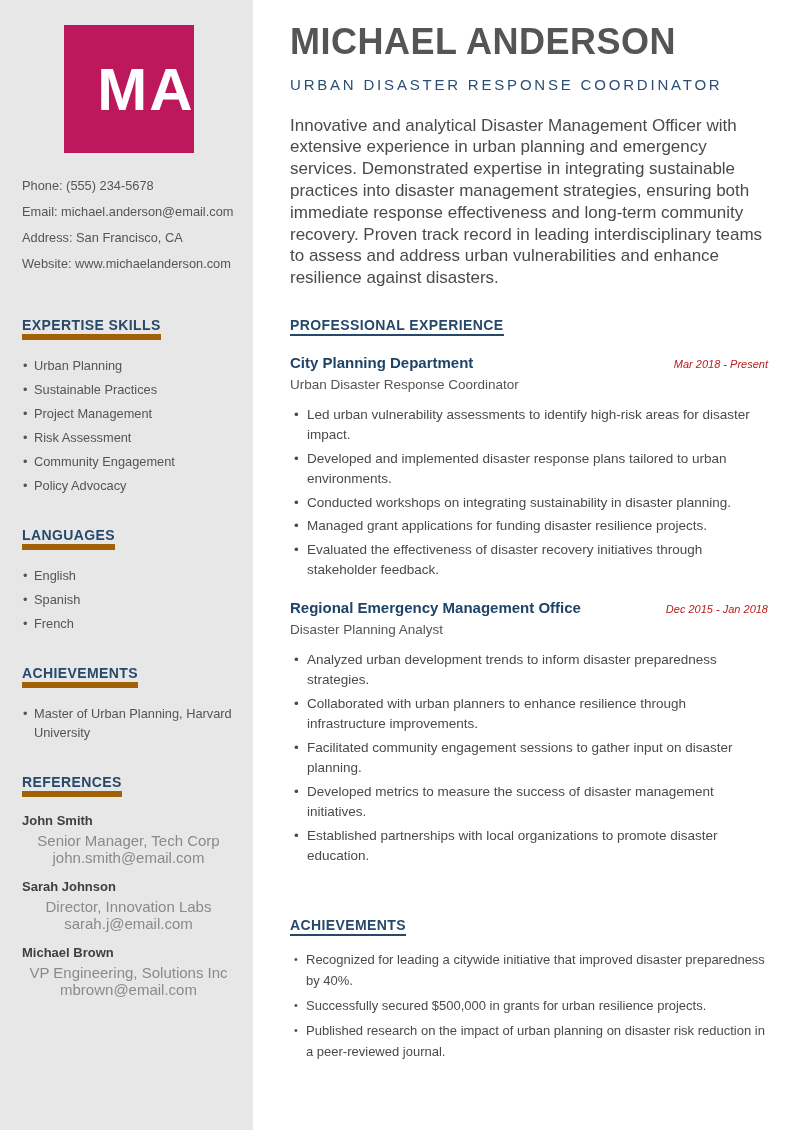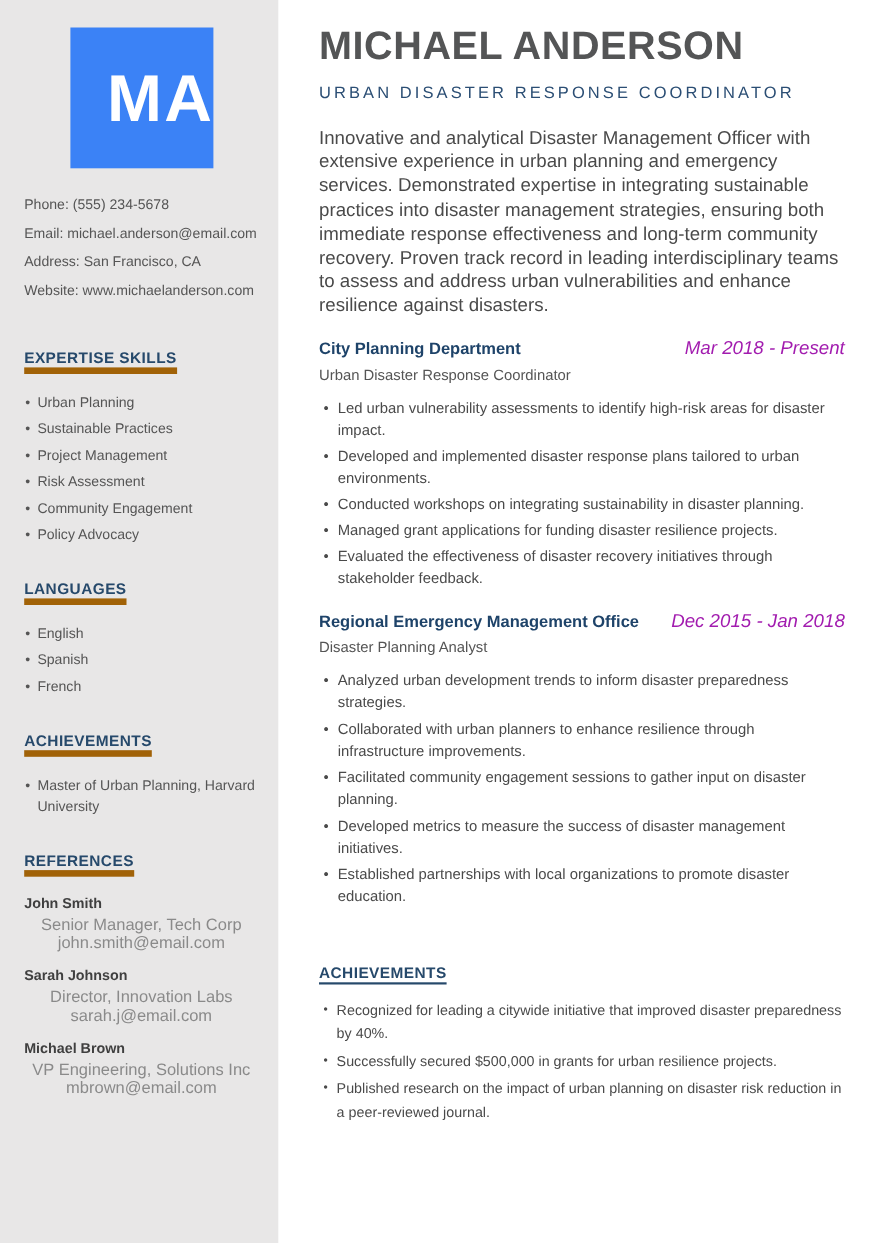--- a/index.html
+++ b/index.html
@@ -14,21 +14,21 @@
 
   
   .sidebar {
     flex: 0 0 253px; width: 253px;
     background: #e8e7e7;
     padding: 25px 18px 30px 22px;
   }
   .monogram {
     width: 130px; height: 128px;
     margin: 0 auto;
-    background: #3b82f6;
+    background: #be185d;
     color: #ffffff;
     display: flex; align-items: center; justify-content: center;
     font-size: 60px; font-weight: bold; letter-spacing: 2px; padding-left: 35px;
   }
   .contact { margin-top: 20px; }
   .contact-line { font-size: 12.8px; color: #555555; line-height: 26px; white-space: nowrap; }
 
   .side-heading {
     display: inline-block;
     margin: 27px 0 16px;
@@ -73,21 +73,21 @@
     display: inline-block;
     margin: 28px 0 0;
     font-size: 14px; font-weight: bold;
     color: #26496b; letter-spacing: 0.4px;
     border-bottom: 2px solid #26496b;
     padding-bottom: 1px;
   }
   .job { margin-top: 18px; }
   .job-header { display: flex; justify-content: space-between; align-items: baseline; }
   .company { font-size: 15px; font-weight: bold; color: #1e4369; }
-  .dates { font-size: 17px; font-style: italic; color: #a21caf; white-space: nowrap; text-align: right; }
+  .dates { font-size: 11px; font-style: italic; color: #b91c1c; white-space: nowrap; text-align: right; }
   .role { margin-top: 6px; font-size: 13.5px; color: #555555; }
 
   .bullets { list-style: none; margin: 13px 0 0; padding: 0; }
   .bullets li {
     position: relative;
     padding-left: 17px;
     font-size: 13.5px; color: #4a4a4a;
     line-height: 20.5px; margin-bottom: 3px;
   }
   .bullets li::before { content: "\2022"; position: absolute; left: 4px; color: #4a4a4a; }
@@ -169,20 +169,23 @@
 
   </aside>
 
   <main class="main">
 
     <h1 class="name">MICHAEL ANDERSON</h1>
     <div class="prof-title">URBAN DISASTER RESPONSE COORDINATOR</div>
 
     <p class="summary">Innovative and analytical Disaster Management Officer with extensive experience in urban planning and emergency services. Demonstrated expertise in integrating sustainable practices into disaster management strategies, ensuring both immediate response effectiveness and long-term community recovery. Proven track record in leading interdisciplinary teams to assess and address urban vulnerabilities and enhance resilience against disasters.</p>
 
+    <div>
+      <h2 class="main-heading">PROFESSIONAL EXPERIENCE</h2>
+    </div>
 
     <section class="job">
       <div class="job-header">
         <span class="company">City Planning Department</span>
         <span class="dates">Mar 2018 - Present</span>
       </div>
       <div class="role">Urban Disaster Response Coordinator</div>
       <ul class="bullets">
         <li>Led urban vulnerability assessments to identify high-risk areas for disaster impact.</li>
         <li>Developed and implemented disaster response plans tailored to urban environments.</li>

